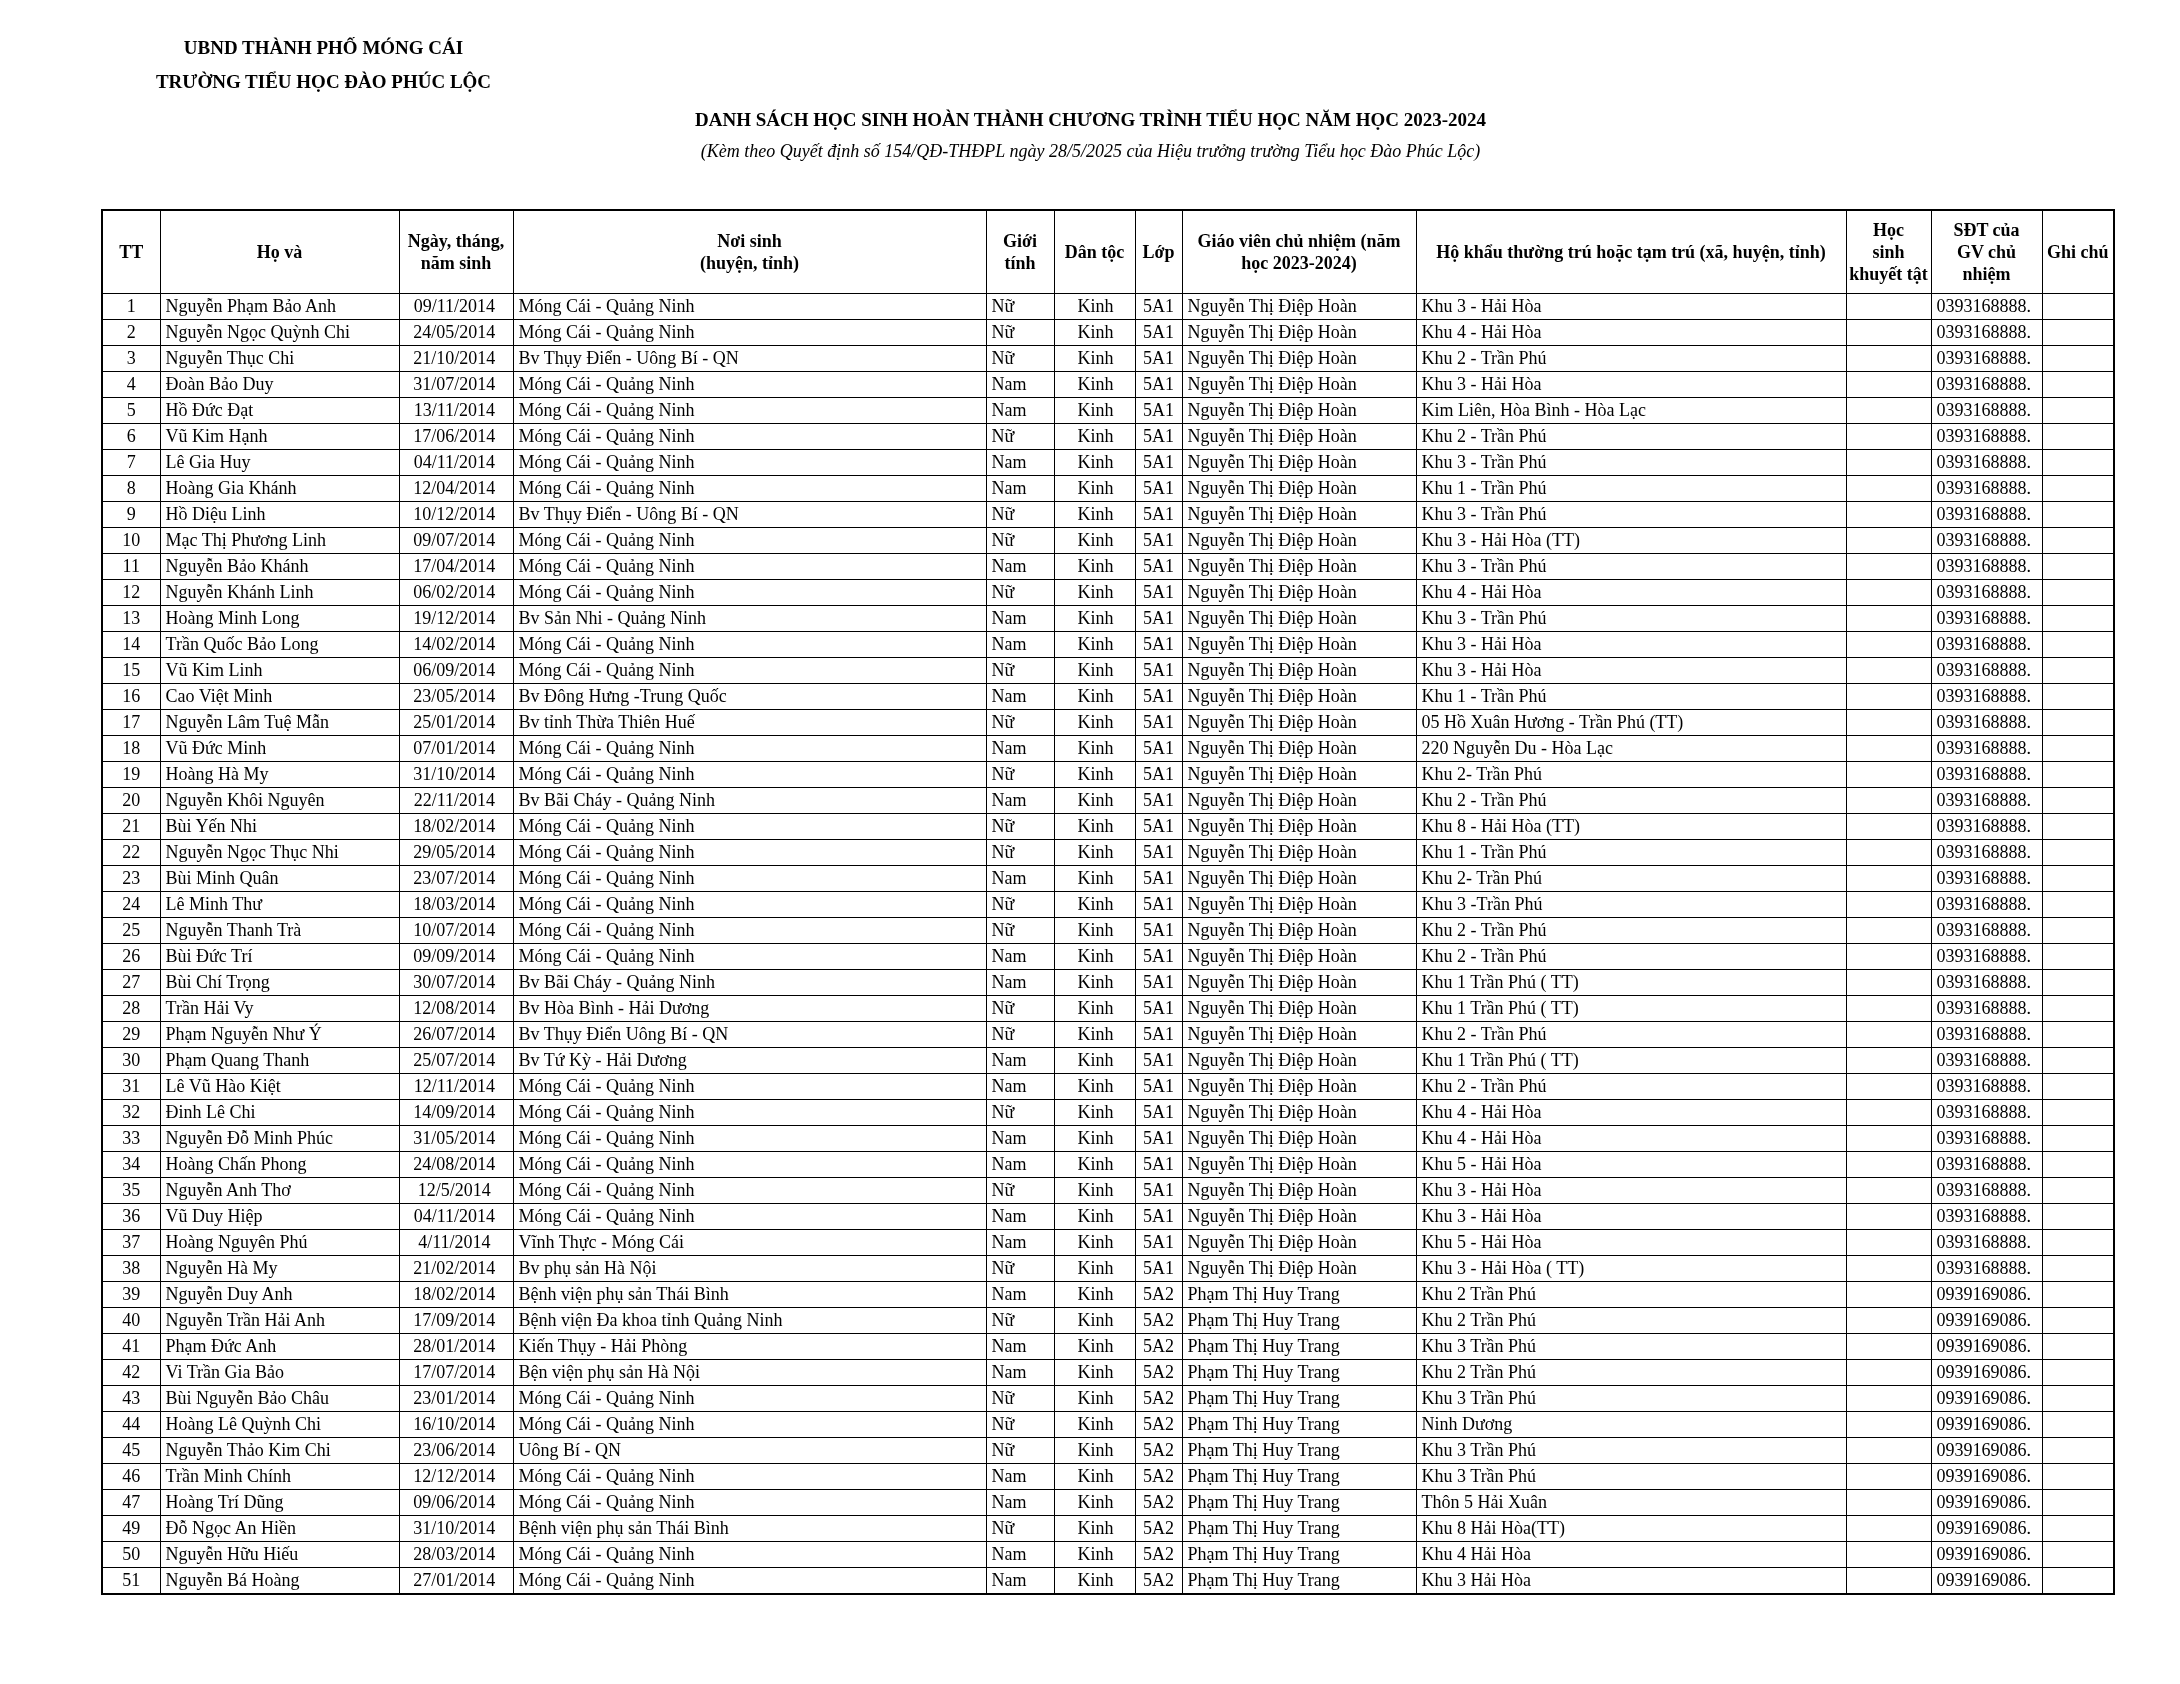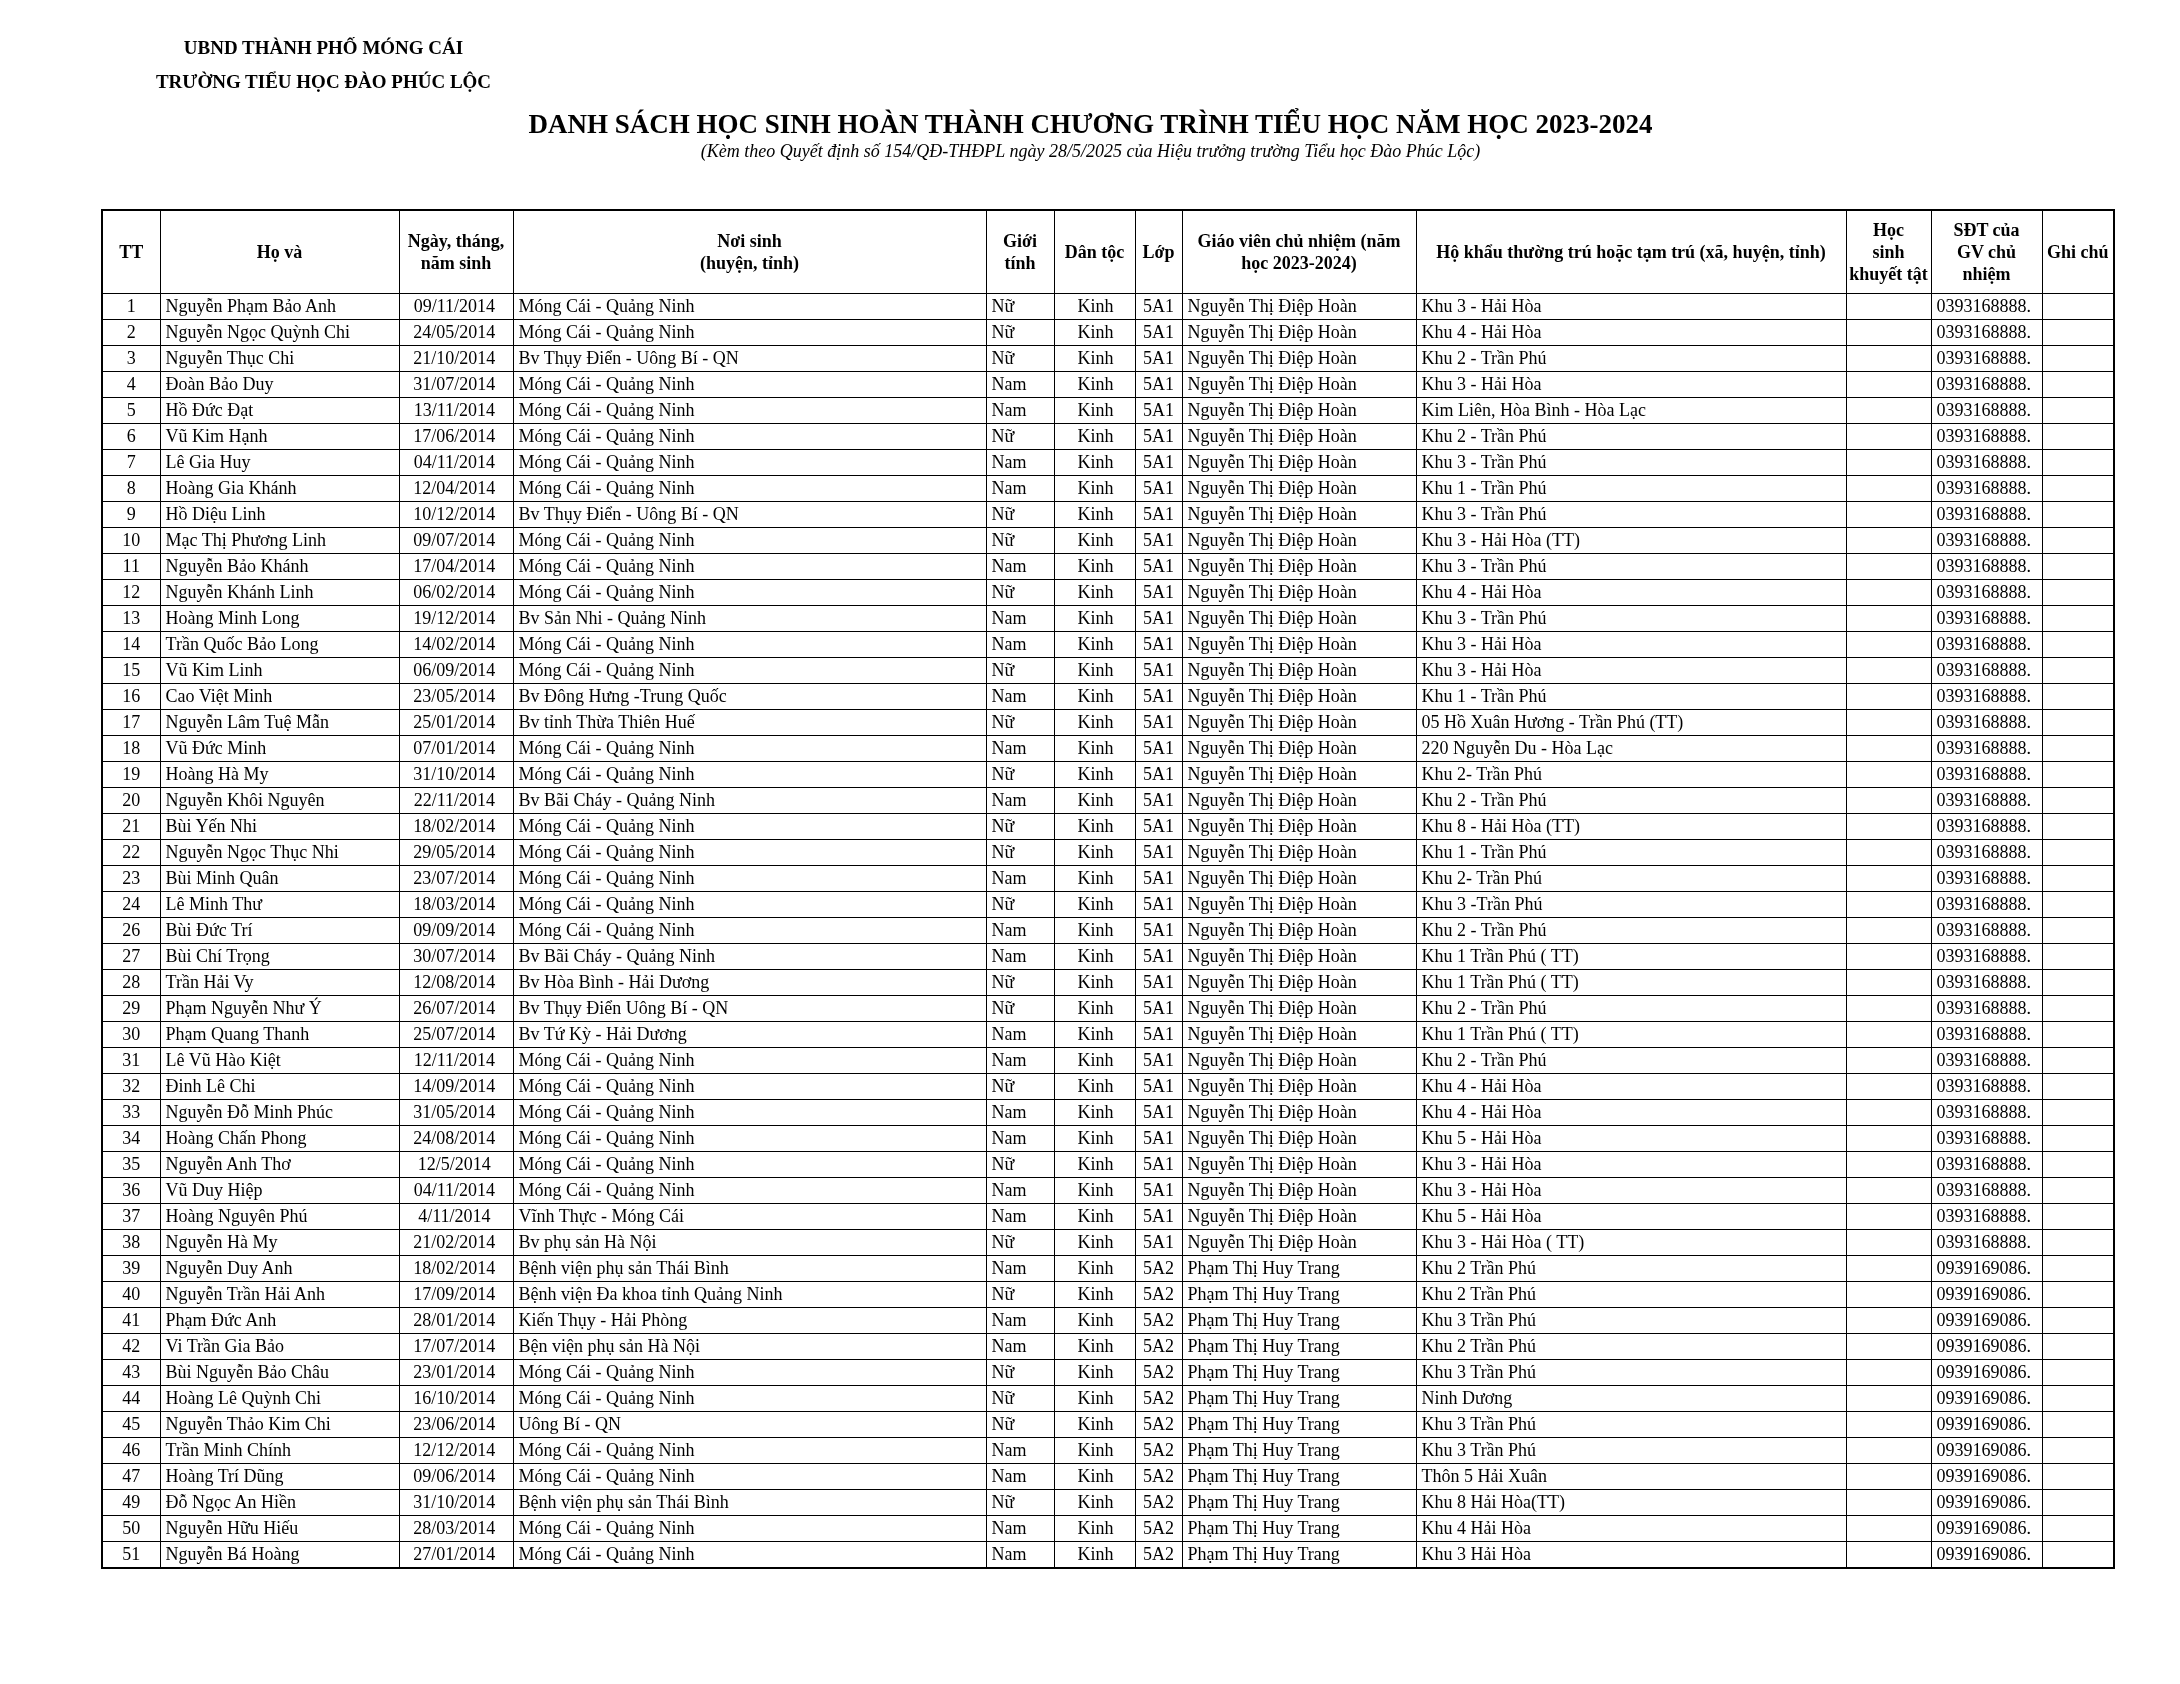--- a/index.html
+++ b/index.html
@@ -7,21 +7,21 @@
     width:2181px; height:1685px; position:relative;
     font-family:"Liberation Serif", "DejaVu Serif", serif;
     color:#000;
   }
   .org-block {
     position:absolute; left:85px; top:31px; width:477px;
     text-align:center; font-weight:bold; font-size:19px; line-height:34px;
   }
   .doc-title {
     position:absolute; left:0; top:109px; width:2181px;
-    text-align:center; font-weight:bold; font-size:27px;
+    text-align:center; font-weight:bold; font-size:19px;
   }
   .doc-subtitle {
     position:absolute; left:0; top:141px; width:2181px;
     text-align:center; font-style:italic; font-size:18px;
   }
   table.roster {
     position:absolute; left:101px; top:209px;
     width:2012px; border-collapse:collapse; table-layout:fixed;
     border:2.6px solid #000;
   }
@@ -433,20 +433,34 @@
         <td class="c4">Nữ</td>
         <td class="c5">Kinh</td>
         <td class="c6">5A1</td>
         <td class="c7">Nguyễn Thị Điệp Hoàn</td>
         <td class="c8">Khu 3 -Trần Phú</td>
         <td class="c9"></td>
         <td class="c10">0393168888.</td>
         <td class="c11"></td>
       </tr>
       <tr>
+        <td class="c0">25</td>
+        <td class="c1">Nguyễn Thanh Trà</td>
+        <td class="c2">10/07/2014</td>
+        <td class="c3">Móng Cái - Quảng Ninh</td>
+        <td class="c4">Nữ</td>
+        <td class="c5">Kinh</td>
+        <td class="c6">5A1</td>
+        <td class="c7">Nguyễn Thị Điệp Hoàn</td>
+        <td class="c8">Khu 2 - Trần Phú</td>
+        <td class="c9"></td>
+        <td class="c10">0393168888.</td>
+        <td class="c11"></td>
+      </tr>
+      <tr>
         <td class="c0">26</td>
         <td class="c1">Bùi Đức Trí</td>
         <td class="c2">09/09/2014</td>
         <td class="c3">Móng Cái - Quảng Ninh</td>
         <td class="c4">Nam</td>
         <td class="c5">Kinh</td>
         <td class="c6">5A1</td>
         <td class="c7">Nguyễn Thị Điệp Hoàn</td>
         <td class="c8">Khu 2 - Trần Phú</td>
         <td class="c9"></td>

